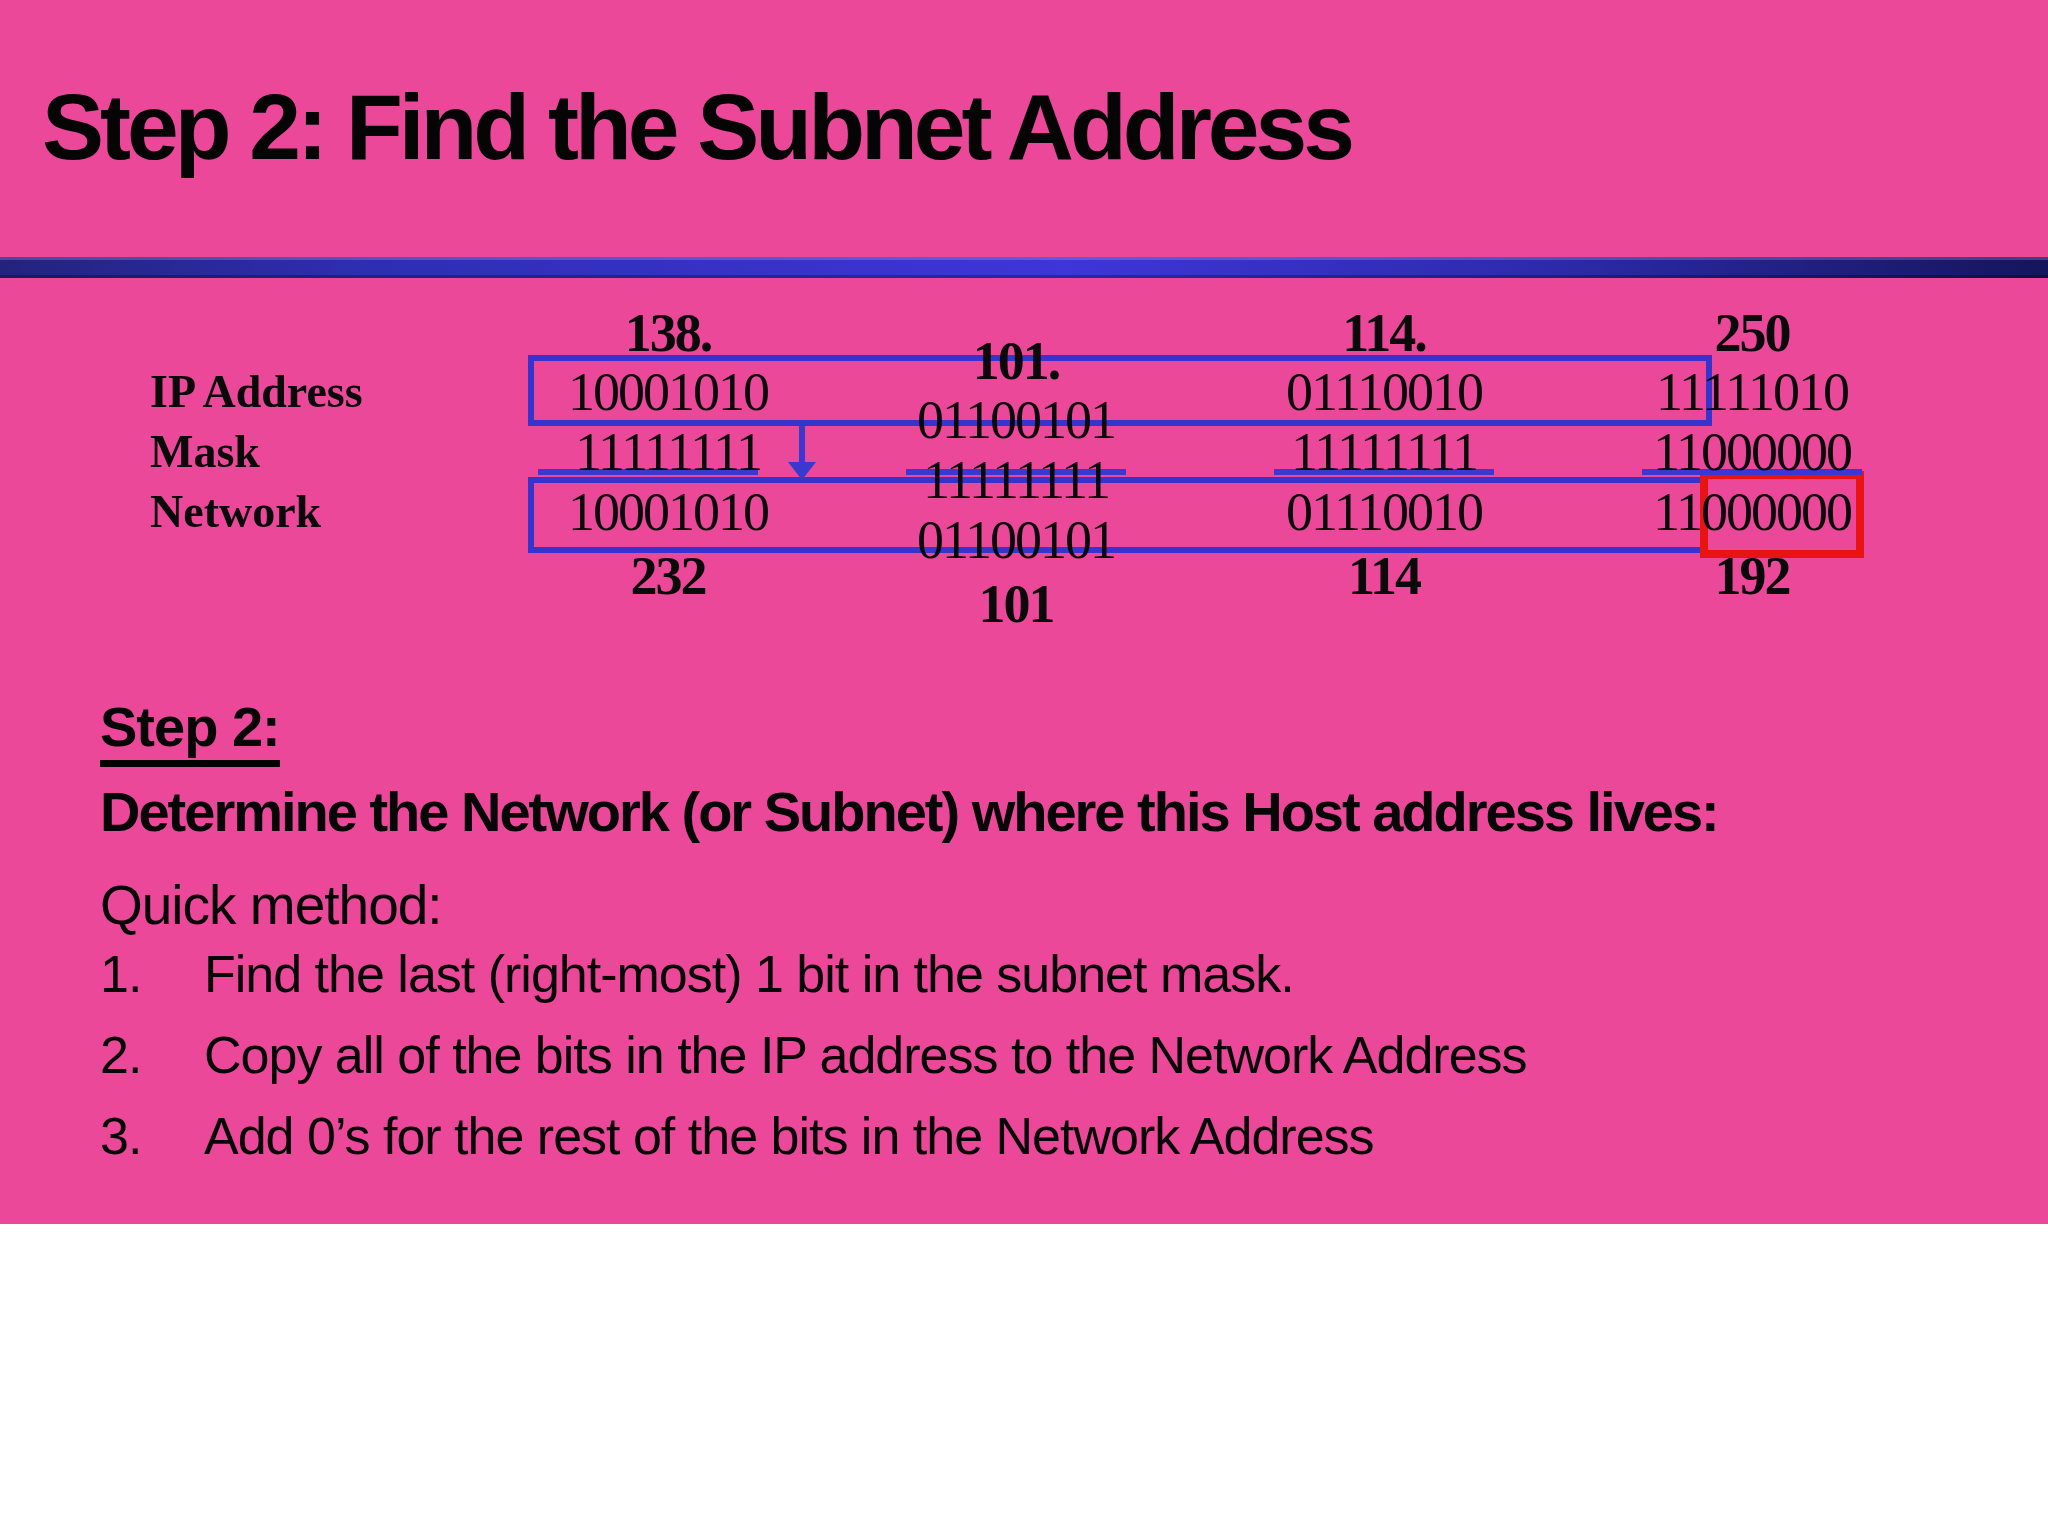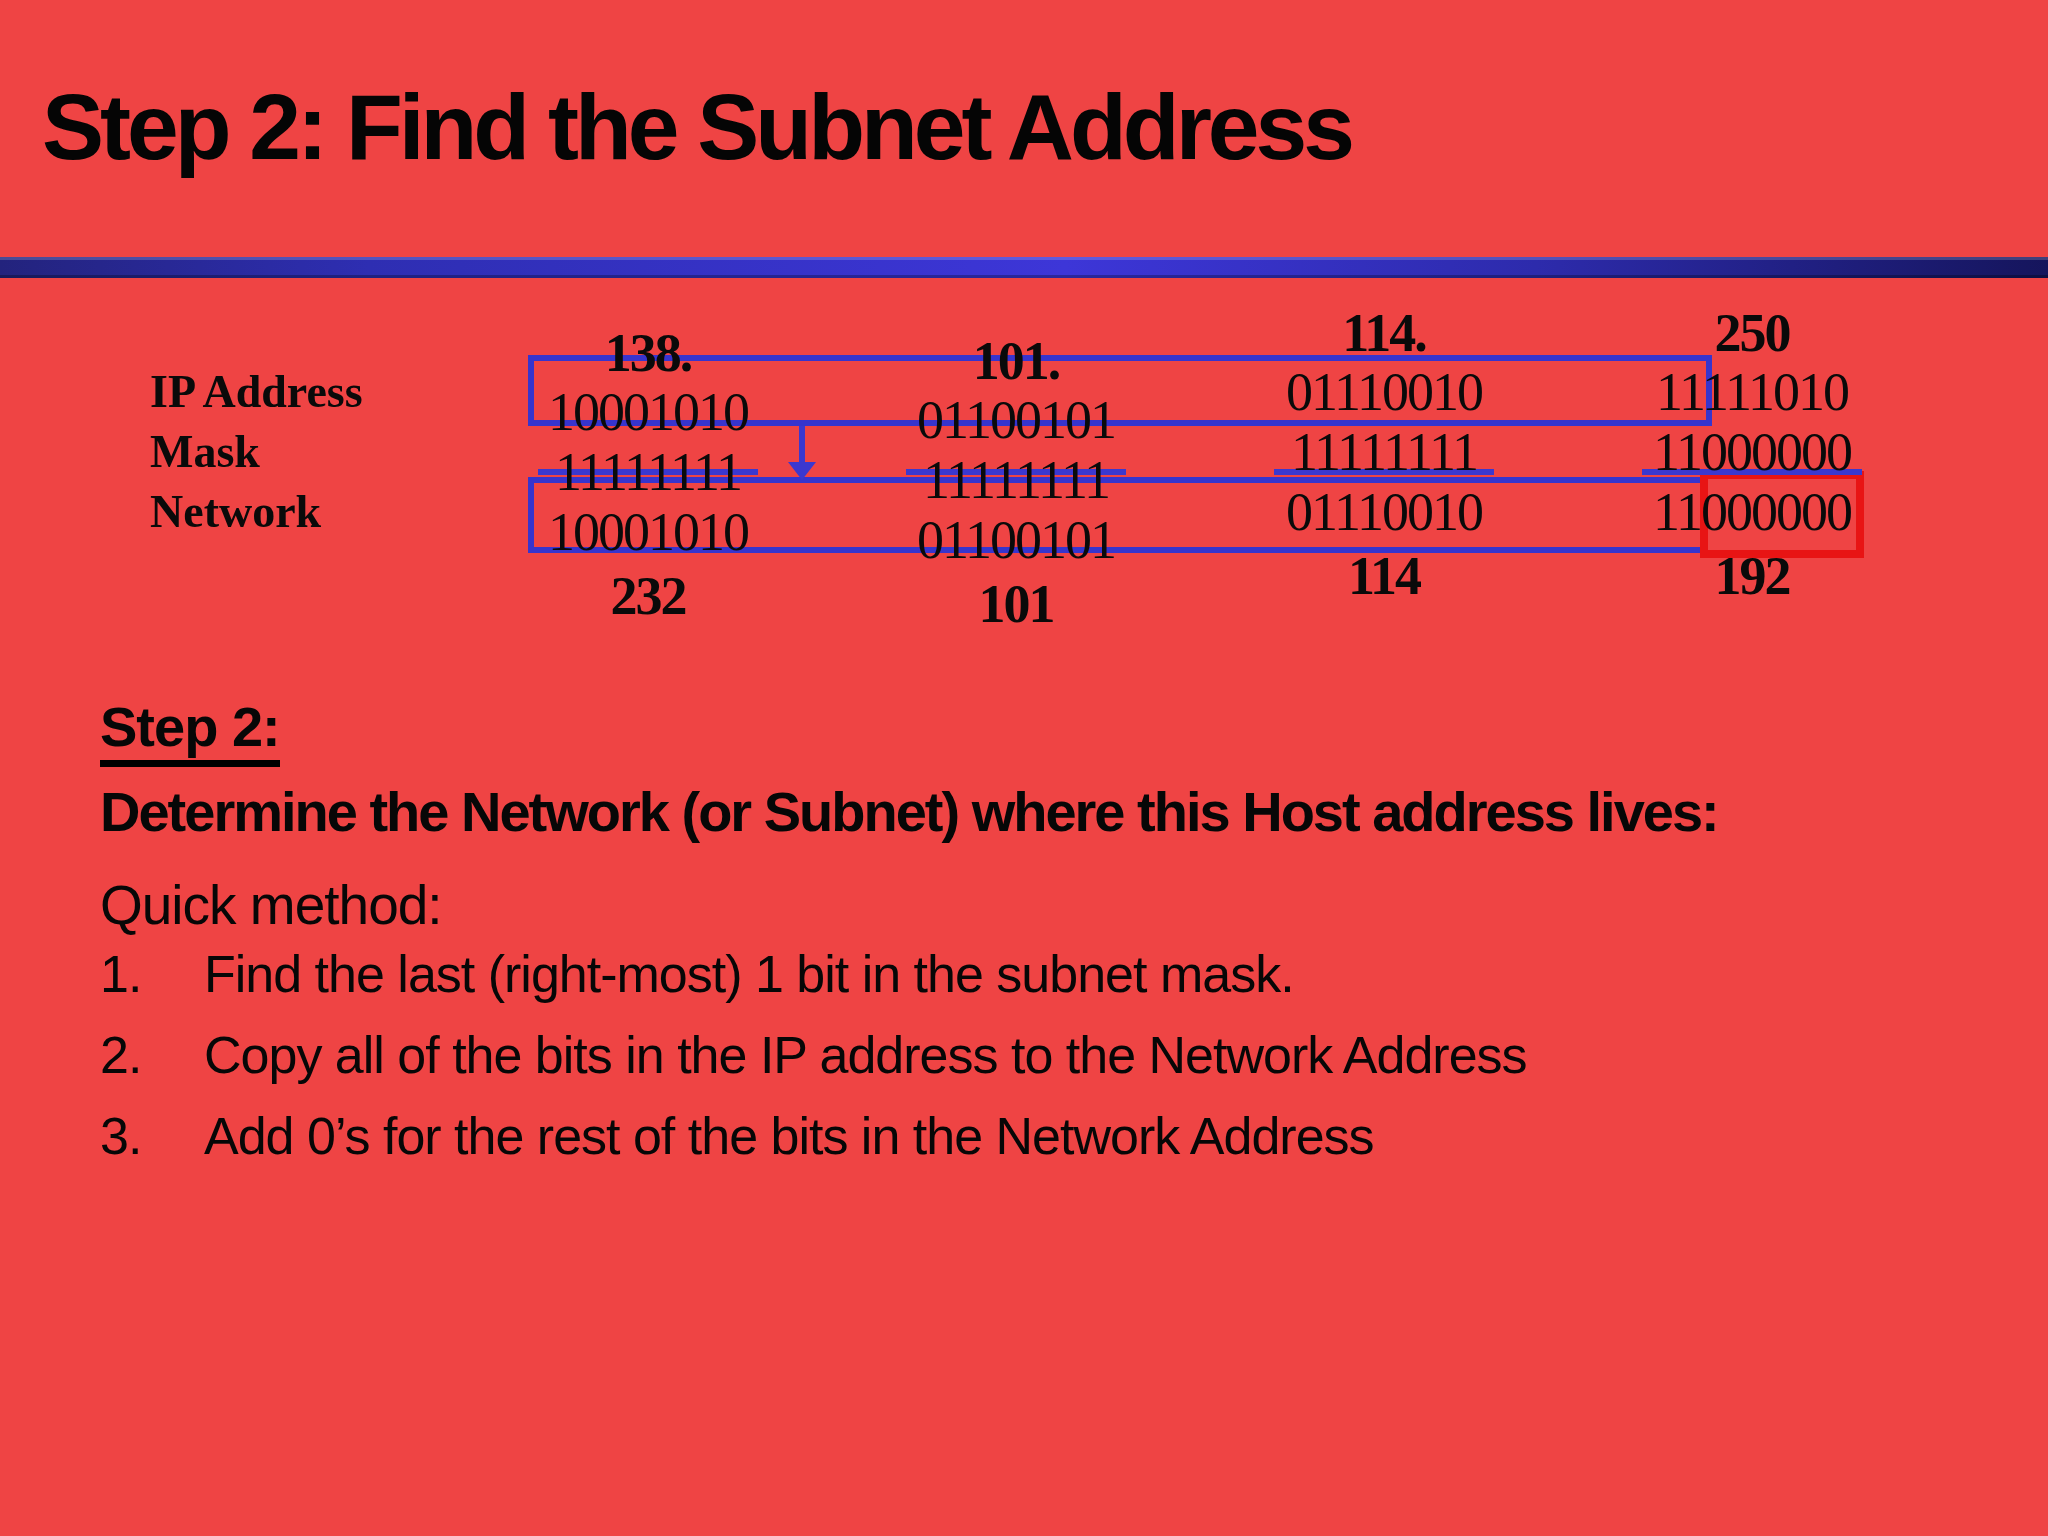--- a/index.html
+++ b/index.html
@@ -1,20 +1,20 @@
 <!DOCTYPE html>
 <html><head>
 <meta charset="utf-8">
 <style>
   html, body { margin: 0; padding: 0; background: #ffffff; }
   .slide {
     position: relative;
     width: 2048px;
-    height: 1536px;
-    background: #ef4444;
+    height: 1224px;
+    background: #ec4899;
     overflow: hidden;
     font-family: "Liberation Sans", "DejaVu Sans", sans-serif;
     color: #070707;
   }
 
   
   .title {
     position: absolute;
     left: 42px;
     top: 74px;
@@ -44,21 +44,21 @@
     text-align: center;
     font-family: "Liberation Serif", "DejaVu Serif", serif;
     font-size: 54px;
     letter-spacing: -2px;
     line-height: 60px;
     white-space: nowrap;
     color: #0a0a0a;
   }
   .bold { font-weight: bold; }
 
-  .col1 { left: 540px; margin-top: 20px; }
+  .col1 { left: 560px; }
   .col2 { left: 908px; margin-top: 28px; }
   .col3 { left: 1276px; }
   .col4 { left: 1644px; }
 
   .row-header  { top: 303px; }
   .row-ip      { top: 362px; }
   .row-mask    { top: 422px; }
   .row-network { top: 482px; }
   .row-footer  { top: 546px; }
 

